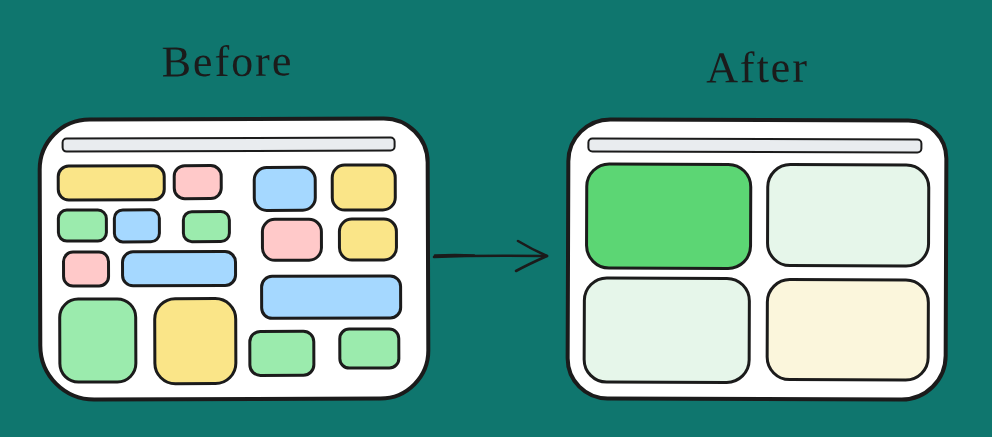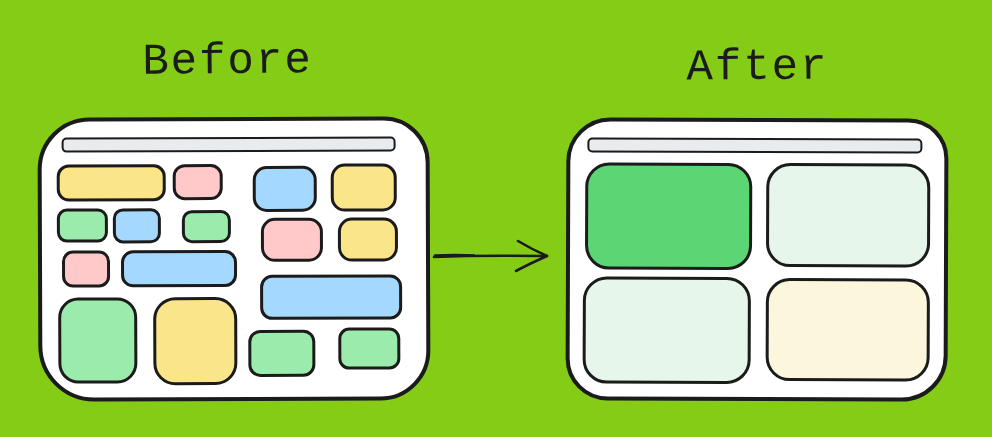--- a/index.html
+++ b/index.html
@@ -1,22 +1,22 @@
 <!DOCTYPE html>
 <html><head>
 <meta charset="utf-8">
 <style>
   html, body { margin: 0; padding: 0; background: #ffffff; }
   .stage {
     position: relative;
     width: 992px;
     height: 437px;
-    background: #84cc16;
+    background: #0f766e;
     overflow: hidden;
-    font-family: Liberation Mono, monospace;
+    font-family: Liberation Serif, serif;
   }
   .panel-title {
     position: absolute;
     color: #1b1b1b;
     font-size: 44px;
     font-weight: 500;
     letter-spacing: 2px;
     text-align: center;
     white-space: nowrap;
     transform: rotate(-0.5deg);

